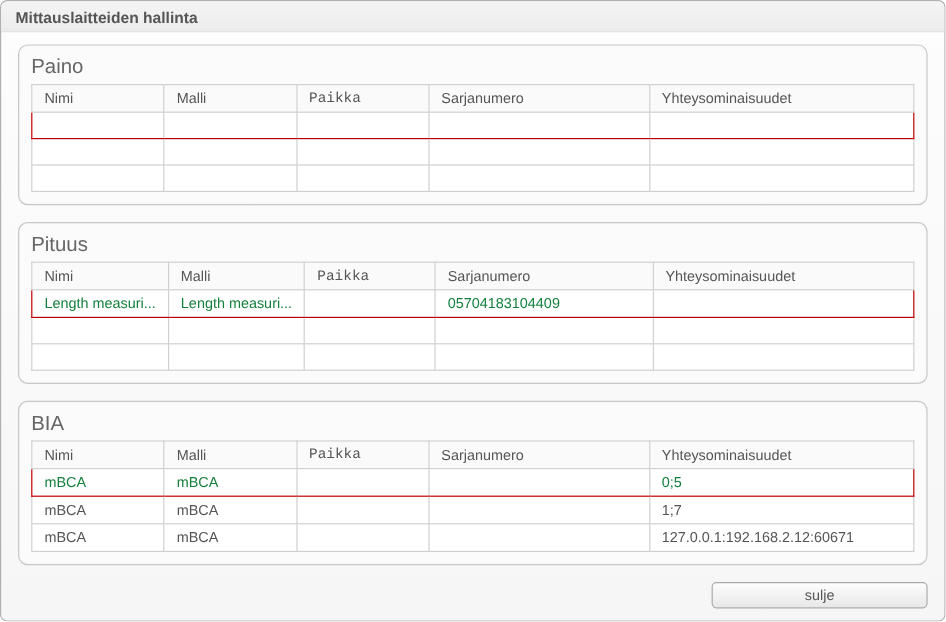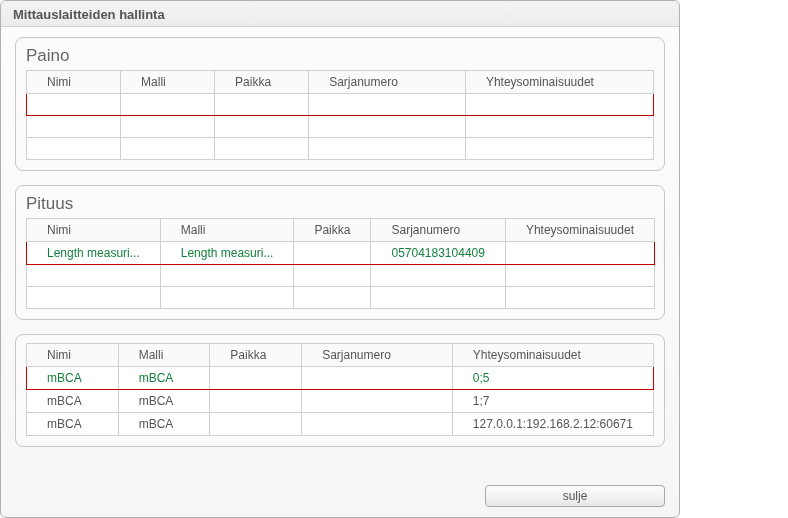--- a/index.html
+++ b/index.html
@@ -7,21 +7,21 @@
     margin: 0;
     padding: 0;
     font-family: Arial, sans-serif;
     font-size: 12px;
     background: #fff;
     color: #333;
     width: 788px;
     height: 518px;
   }
   .window {
-    width: 680px;
+    width: 788px;
     height: 518px;
     border: 1px solid #b0b0b0;
     border-radius: 6px;
     background: linear-gradient(to bottom, #fdfdfd, #f6f6f6);
     display: flex;
     flex-direction: column;
   }
   .titlebar {
     padding: 6px 12px 4px 12px;
     font-weight: bold;
@@ -51,21 +51,21 @@
     color: #666;
     margin-bottom: 4px;
   }
   table {
     width: 100%;
     border-collapse: collapse;
     background: #fff;
   }
   th, td {
     border: 1px solid #d0d0d0;
-    padding: 4px 20px;
+    padding: 4px 10px;
     text-align: left;
     font-weight: normal;
     color: #555;
     height: 22px;
     overflow: hidden;
     white-space: nowrap;
     text-overflow: ellipsis;
   }
   th {
     background: #fafafa;
@@ -77,21 +77,21 @@
     color: #15803d;
   }
   tr.selected td:first-child {
     border-left: 1px solid #c00000;
   }
   tr.selected td:last-child {
     border-right: 1px solid #c00000;
   }
   .col-nimi   { width: 15%; }
   .col-malli  { width: 15%; margin-top: 22px; }
-  .col-paikka { width: 15%; }
+  .col-paikka { width: 15%; font-family: Liberation Mono, monospace; }
   .col-sarja  { width: 25%; }
   .col-yht    { width: 30%; }
   .footer {
     padding: 8px 14px 10px 14px;
     display: flex;
     justify-content: flex-end;
   }
   .btn {
     min-width: 180px;
     padding: 3px 12px;
@@ -182,20 +182,21 @@
               <td></td>
               <td></td>
               <td></td>
               <td></td>
             </tr>
           </tbody>
       </table>
     </div>
 
     <div class="group">
+      <div class="group-label">BIA</div>
       <table>
         <thead>
           <tr>
             <th class="col-nimi">Nimi</th>
             <th class="col-malli">Malli</th>
             <th class="col-paikka">Paikka</th>
             <th class="col-sarja">Sarjanumero</th>
             <th class="col-yht">Yhteysominaisuudet</th>
           </tr>
         </thead>

